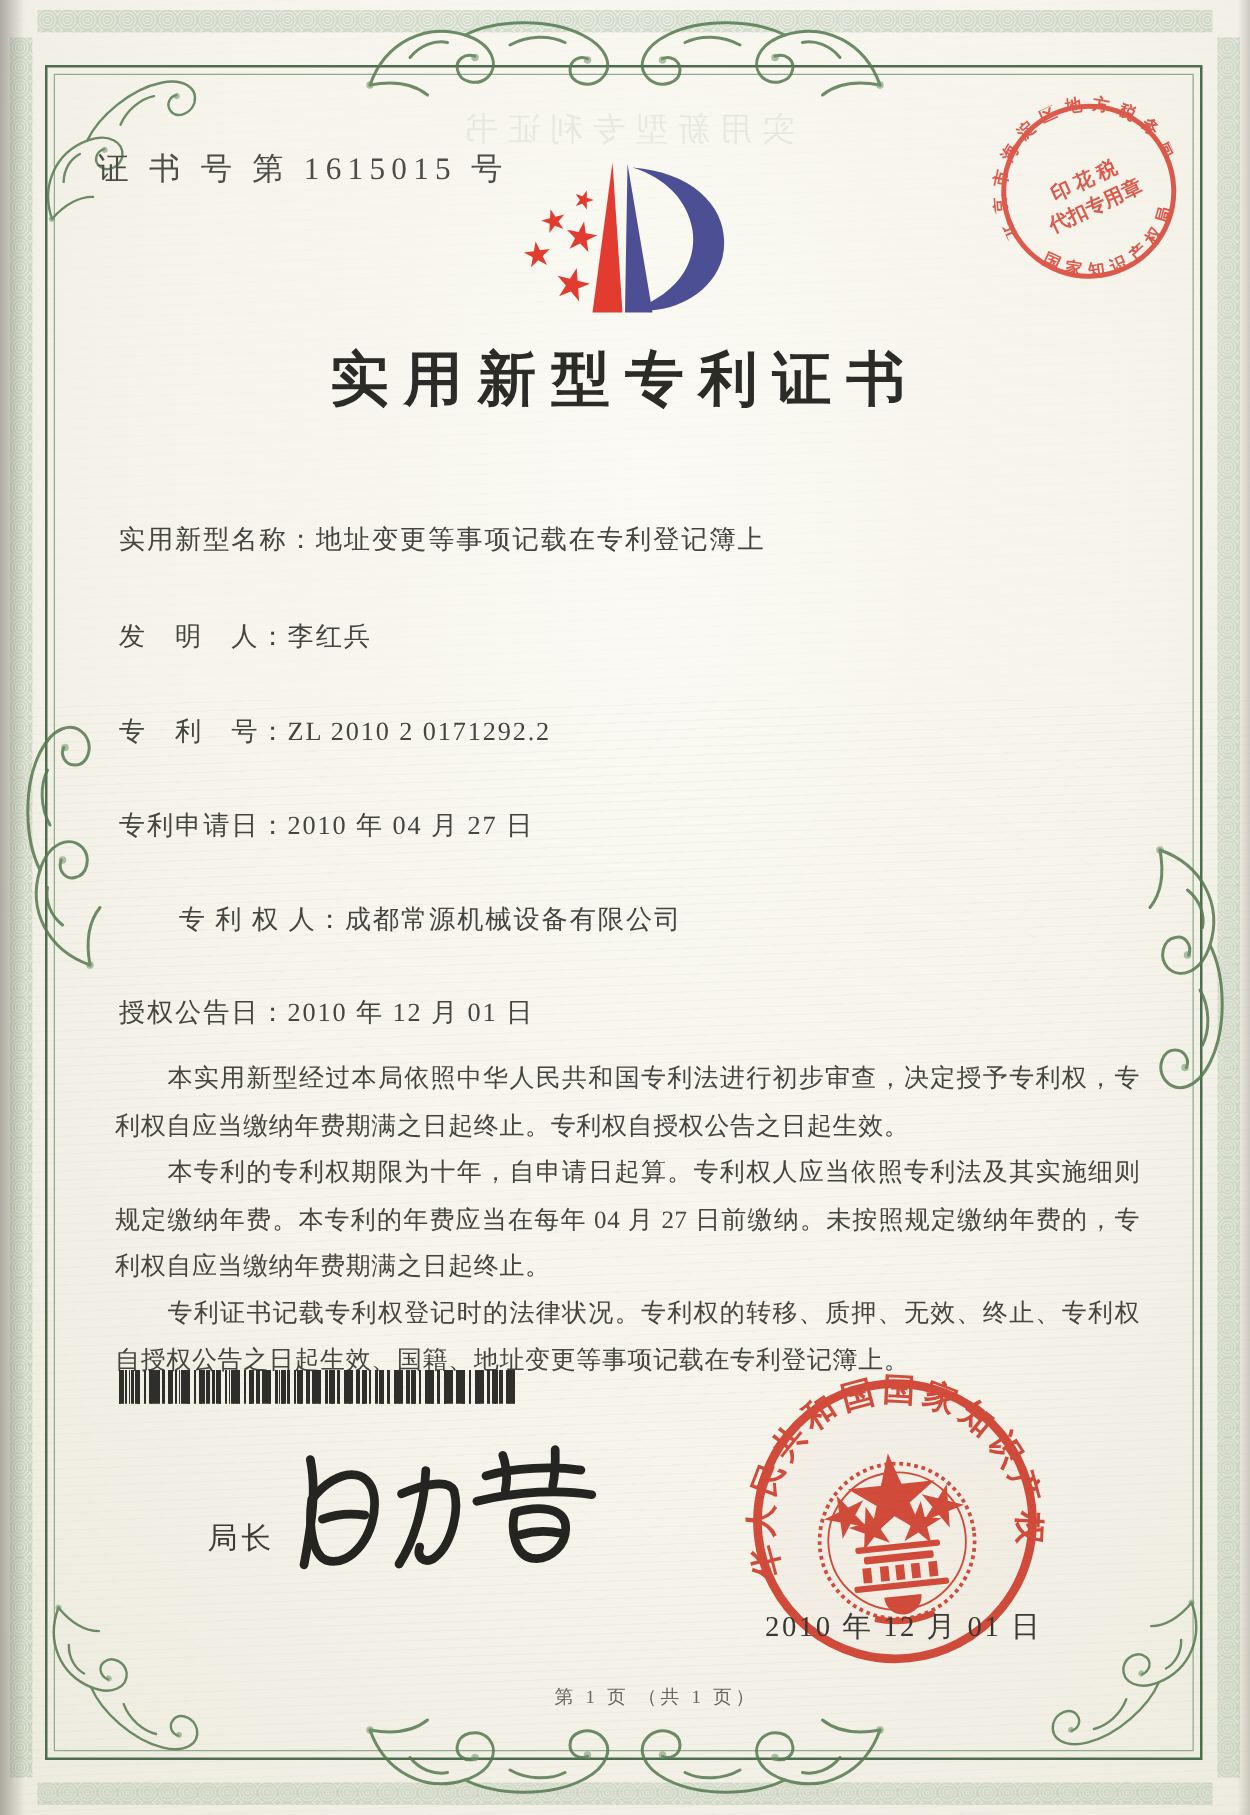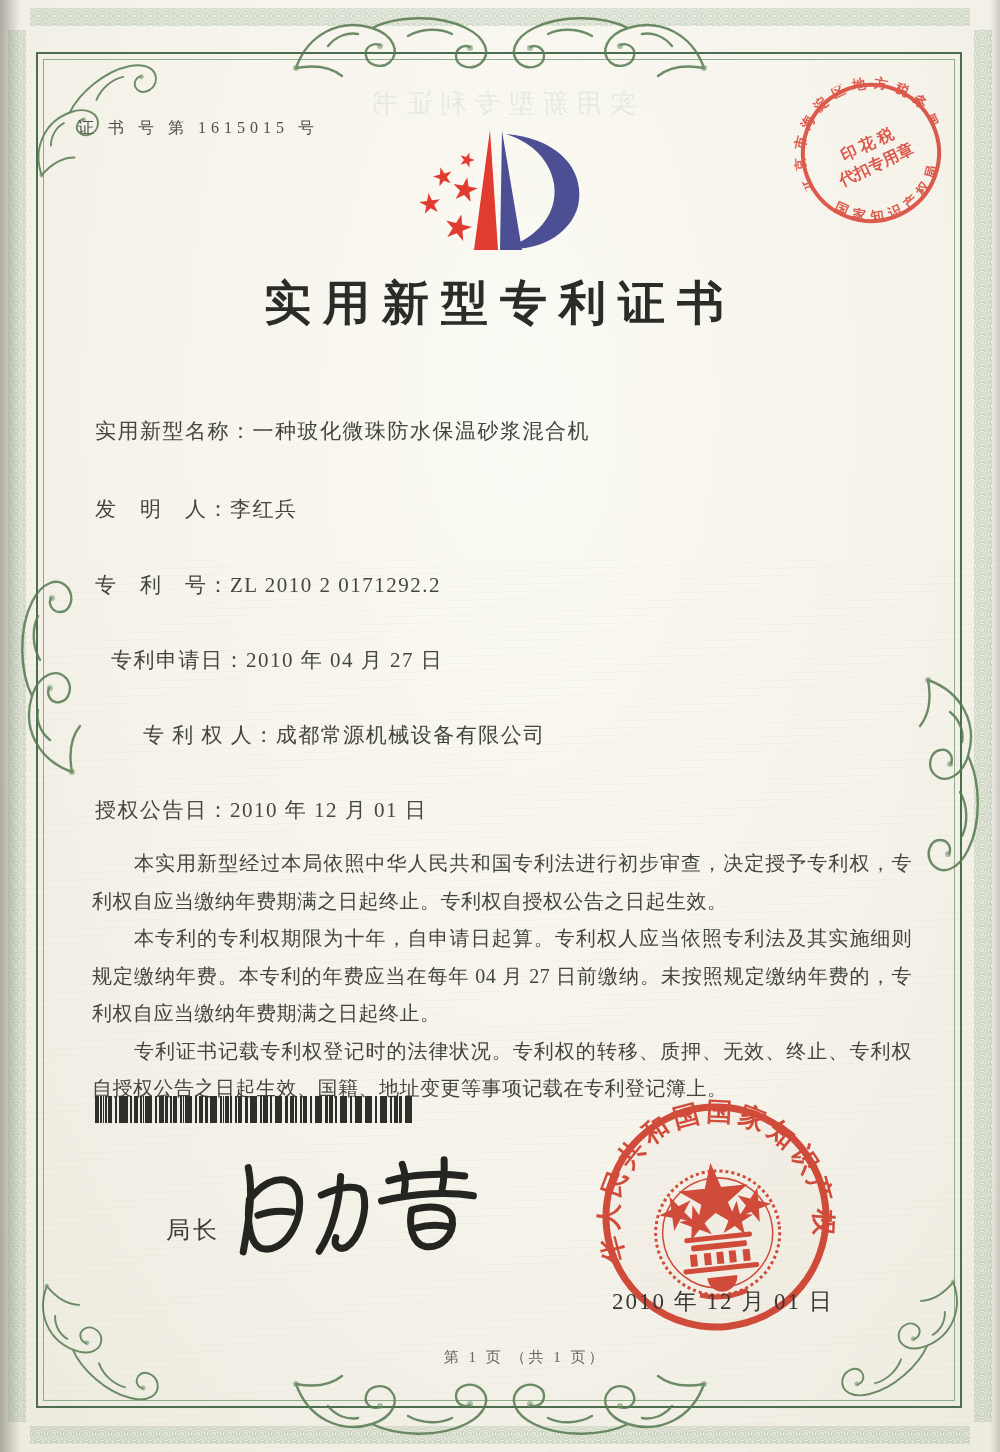--- a/index.html
+++ b/index.html
@@ -23,28 +23,28 @@
     background-size:16px 16px;}
   .lace.top{left:30px;top:8px;width:940px;height:18px;}
   .lace.bottom{left:30px;top:1426px;width:940px;height:18px;}
   .lace.left{left:8px;top:30px;width:18px;height:1392px;}
   .lace.right{left:974px;top:30px;width:18px;height:1392px;}
   .frame-outer{position:absolute;left:36px;top:52px;width:926px;height:1356px;
     border:2.5px solid #4c6e4e;box-sizing:border-box;}
   .frame-inner{position:absolute;left:43px;top:59px;width:912px;height:1342px;
     border:1px solid #8fab8d;box-sizing:border-box;}
   .ornaments{position:absolute;left:0;top:0;width:1000px;height:1452px;pointer-events:none;}
-  .cert-no{position:absolute;left:78px;top:118px;font-size:16px;letter-spacing:5px;color:#4d4d48;}
+  .cert-no{position:absolute;left:78px;top:118px;font-size:25px;letter-spacing:5px;color:#4d4d48;}
   .ghost-title{position:absolute;left:0;top:86px;width:100%;text-align:center;
     font-size:26px;letter-spacing:8px;color:rgba(125,158,125,0.14);
     transform:scaleX(-1);filter:blur(0.6px);}
   .doc-title{position:absolute;left:0;top:272px;width:100%;text-align:center;
     font-size:47px;font-weight:bold;letter-spacing:12px;color:#2b2b27;}
   .field{position:absolute;left:95px;font-size:21px;letter-spacing:1.5px;color:#45453f;white-space:nowrap;}
-  .f0{top:417px;} .f1{top:495px;font-family:Liberation Mono, monospace;} .f2{top:571px;} .f3{top:646px;margin-left:16px;} .f4{top:721px;margin-left:48px;} .f5{top:796px;}
+  .f0{top:417px;} .f1{top:495px;font-family:Liberation Mono, monospace;} .f2{top:571px;} .f3{top:646px;} .f4{top:721px;margin-left:48px;} .f5{top:796px;}
   .paras{position:absolute;left:92px;top:845px;width:820px;}
   .paras p{margin:0;font-size:20px;line-height:37.5px;text-align:justify;
     text-indent:2.1em;color:#45453f;letter-spacing:0.5px;}
   .barcode{position:absolute;left:95px;top:1096px;width:318px;height:27px;
     background-image:
       repeating-linear-gradient(90deg,#2e2e2a 0 2px,rgba(0,0,0,0) 2px 5px),
       repeating-linear-gradient(90deg,#2e2e2a 0 4px,rgba(0,0,0,0) 4px 13px),
       repeating-linear-gradient(90deg,#2e2e2a 0 1px,rgba(0,0,0,0) 1px 8px);}
   .director-label{position:absolute;left:166px;top:1214px;font-size:24px;letter-spacing:3px;color:#3c3c37;font-family:Liberation Mono, monospace;}
   .signature{position:absolute;left:218px;top:1148px;width:270px;height:135px;}
@@ -136,21 +136,21 @@
       <use href="#star" transform="translate(20,78) scale(11) rotate(-8)"></use>
       <use href="#star" transform="translate(48,102) scale(14) rotate(14)"></use>
     </g>
   </svg>
 
   <div class="ghost-title">实用新型专利证书</div>
 
   <div class="doc-title">实用新型专利证书</div>
 
   <div class="field f0">
-    <span>实用新型名称：</span><span>一种玻化微珠防水保温砂浆混合机</span>
+    <span>实用新型名称：</span><span>地址变更等事项记载在专利登记簿上</span>
   </div>
   <div class="field f1">
     <span>发　明　人：</span><span>李红兵</span>
   </div>
   <div class="field f2">
     <span>专　利　号：</span><span>ZL 2010 2 0171292.2</span>
   </div>
   <div class="field f3">
     <span>专利申请日：</span><span>2010 年 04 月 27 日</span>
   </div>

